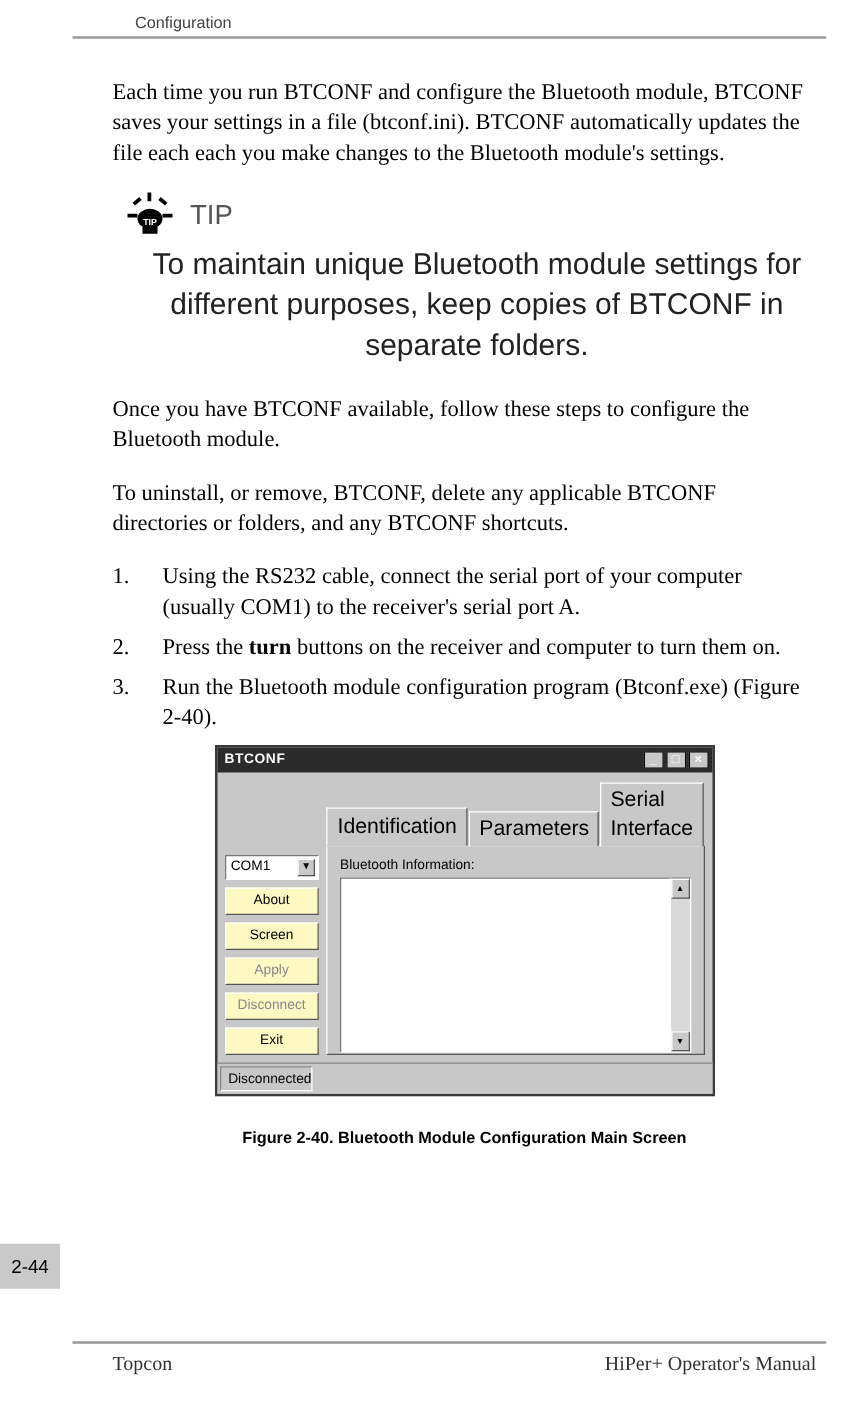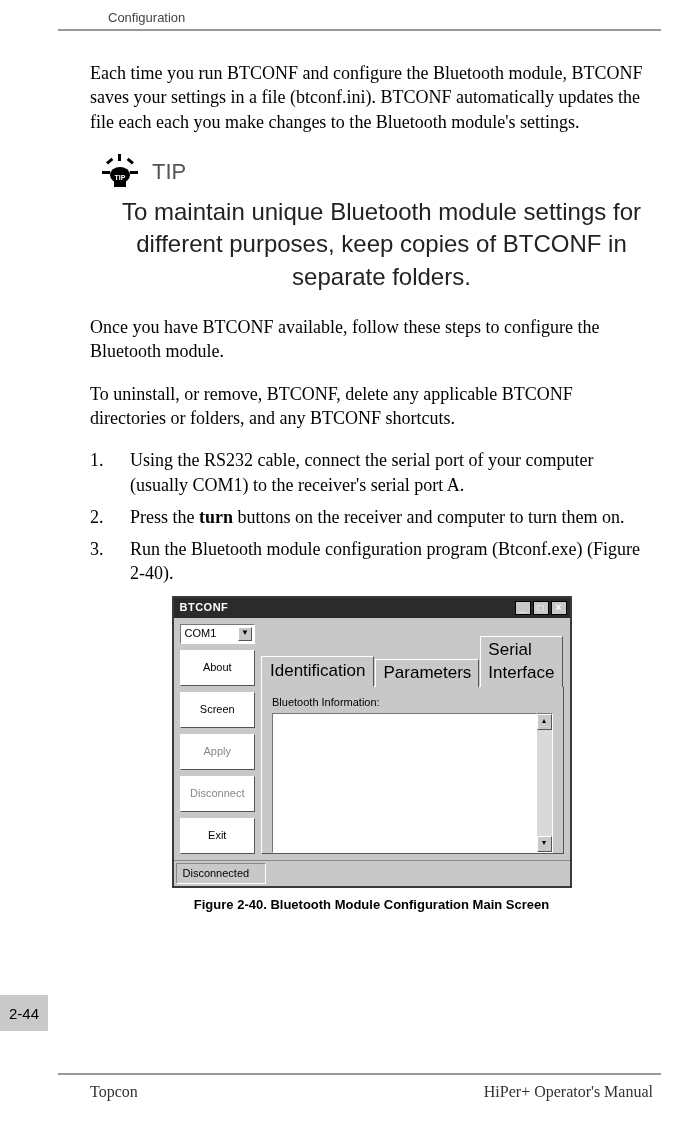--- a/index.html
+++ b/index.html
@@ -127,22 +127,22 @@
       width: 14px; height: 14px;
       background: #c8c8c8;
       border-top: 1px solid #fff;
       border-left: 1px solid #fff;
       border-right: 1px solid #555;
       border-bottom: 1px solid #555;
       display: flex; align-items: center; justify-content: center;
       font-size: 8px;
     }
     .side-btn {
-      height: 36px;
-      background: #ffffff;
+      height: 22px;
+      background: #fef9c3;
       border-top: 1px solid #fff;
       border-left: 1px solid #fff;
       border-right: 1px solid #555;
       border-bottom: 1px solid #555;
       display: flex; align-items: center; justify-content: center;
     }
     .side-btn.disabled { color: #888; }
     .main-panel { flex: 1; }
     .tabs {
       display: flex;
@@ -216,28 +216,28 @@
       background: #c8c8c8;
       padding: 2px 2px;
       display: flex;
     }
     .status-cell {
       border-top: 1px solid #888;
       border-left: 1px solid #888;
       border-right: 1px solid #fff;
       border-bottom: 1px solid #fff;
       padding: 2px 6px;
-      width: 90px;
+      width: 74px;
       font-size: 11px;
     }
     .figure-caption {
       font-family: Arial, Helvetica, sans-serif;
       font-size: 13px;
       font-weight: bold;
-      margin-top: 8px;
+      margin-top: 24px;
     }
     .page-marker {
       position: absolute;
       left: 0;
       top: 995px;
       width: 48px;
       height: 36px;
       background: #c9c9c9;
       display: flex;
       align-items: center;

